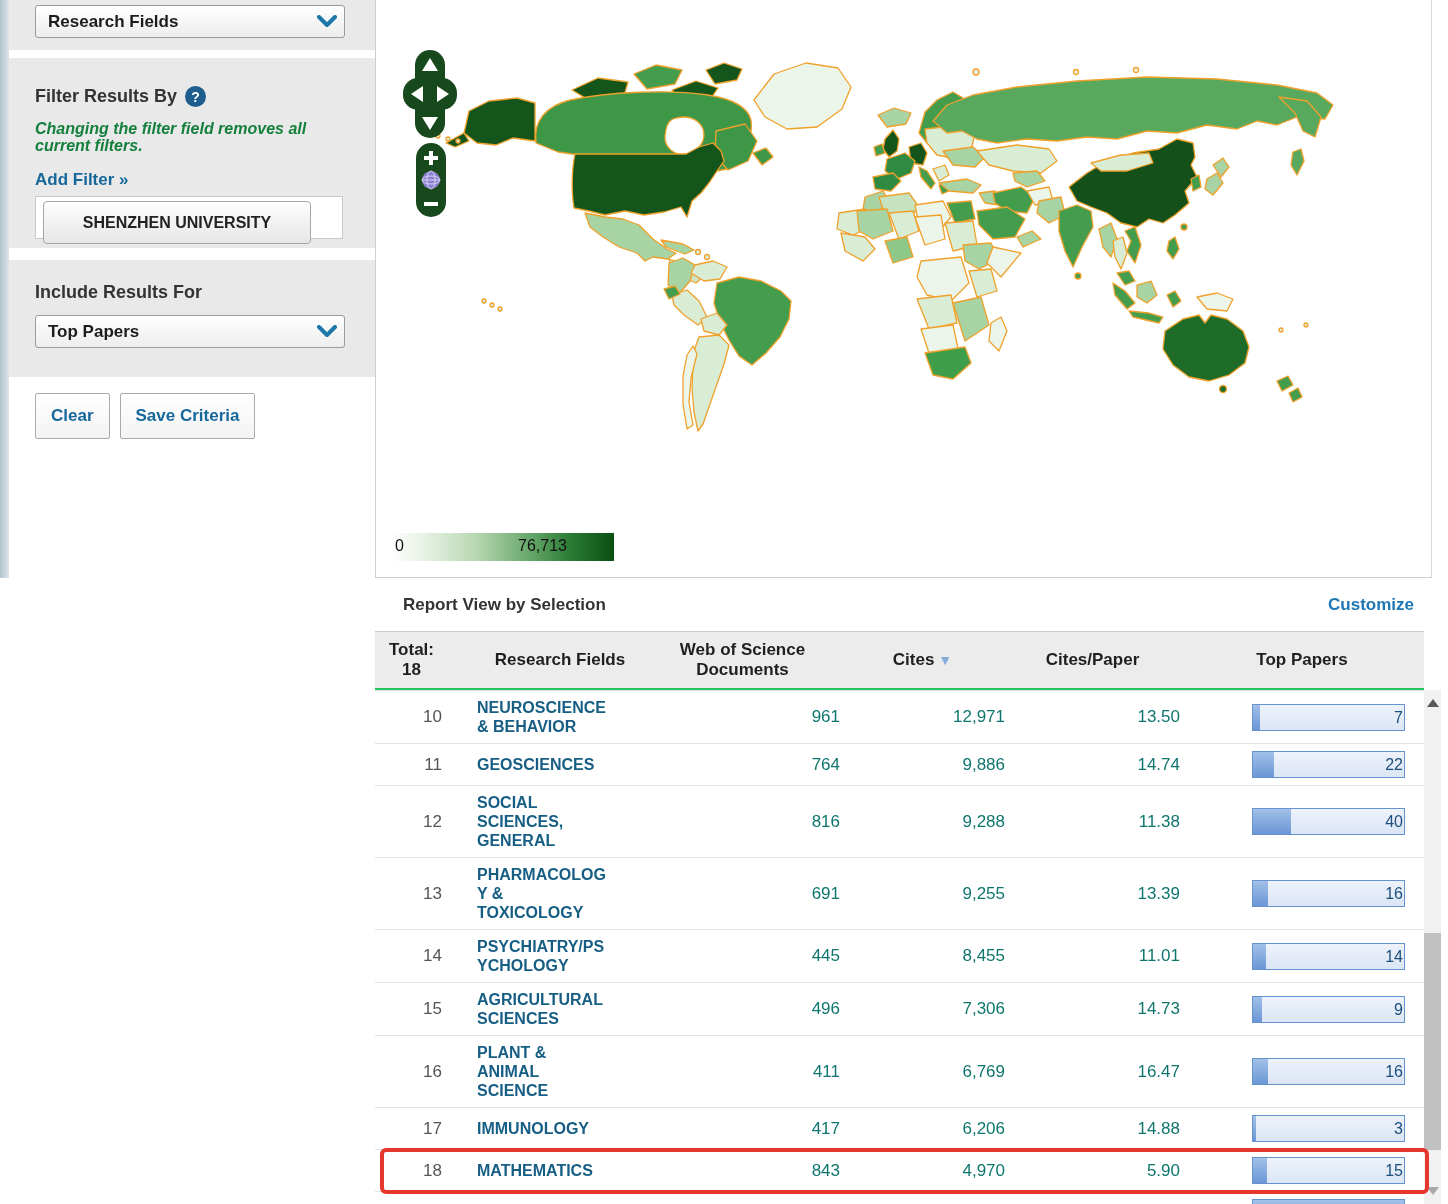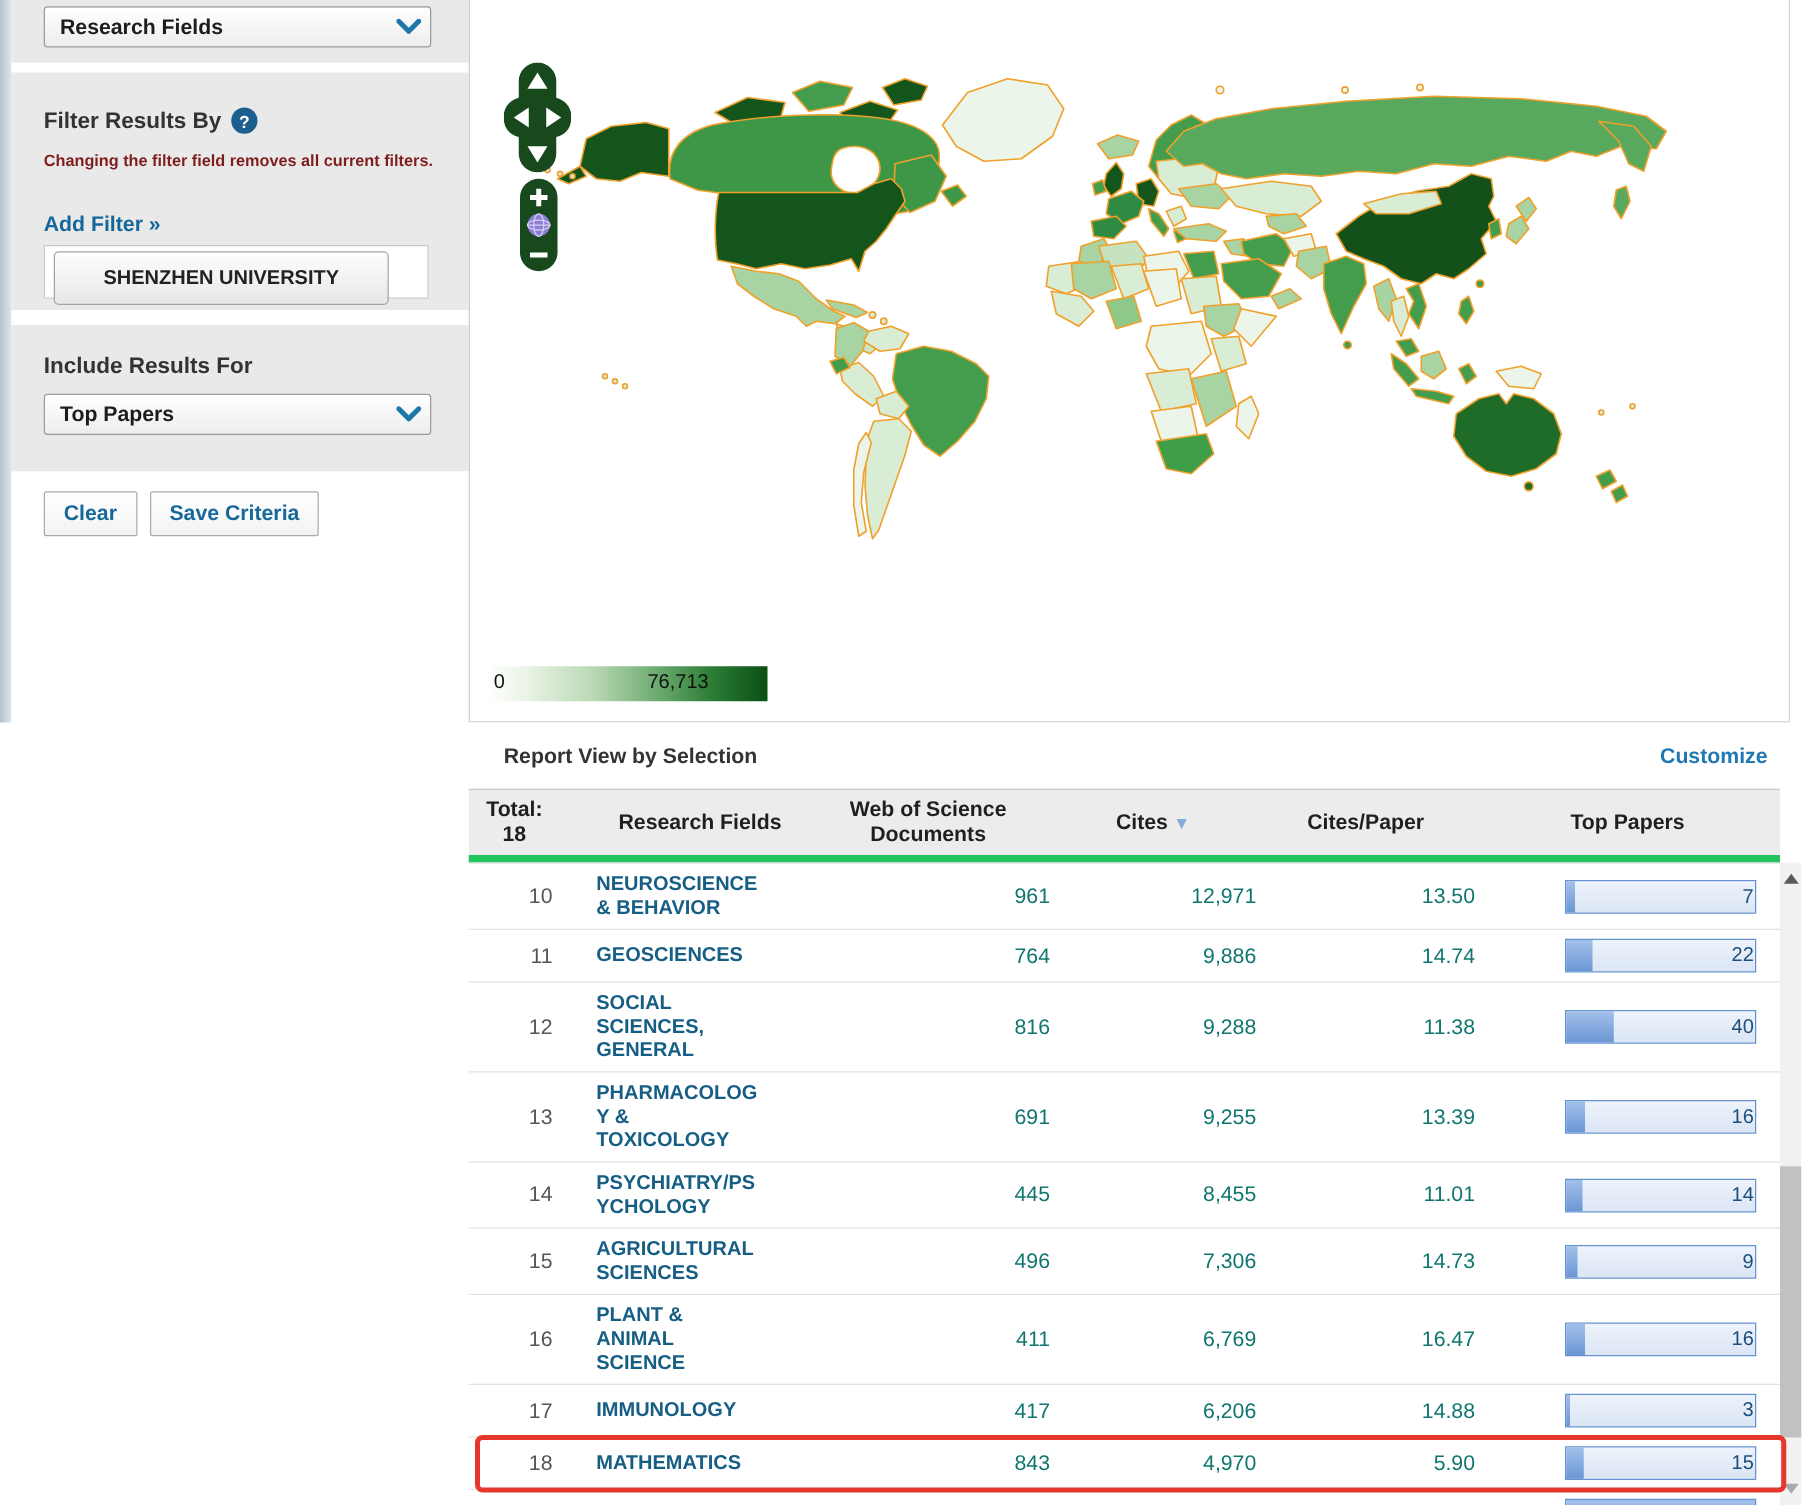--- a/index.html
+++ b/index.html
@@ -23,33 +23,33 @@
   .dropdown .dd-chev { width:34px; display:flex; justify-content:center; align-items:center; }
   .dd1 { top:5px; }
   .dd2 { top:55px; }
 
   .side-heading { font-size:18px; font-weight:bold; color:#333; }
   .sec2 .side-heading { position:absolute; left:26px; top:28px; display:flex; align-items:center; gap:8px; }
   .help-badge { display:inline-flex; width:21px; height:21px; border-radius:50%;
     background:var(--accent-blue,#1d5e8f); color:#fff; font-size:14px; font-weight:bold;
     align-items:center; justify-content:center; cursor:pointer; }
   .filter-note { position:absolute; left:26px; top:62px; width:312px;
-    font-size:13px; font-weight:bold; color:#7f1d1d; line-height:17px; }
+    font-size:16px; font-weight:bold; font-style:italic; color:#15803d; line-height:17px; }
   .add-filter { position:absolute; left:26px; top:112px; font-size:17px; font-weight:bold;
     color:var(--link-blue,#16689b); text-decoration:none; cursor:pointer; }
   .filter-box { position:absolute; left:26px; top:138px; width:308px; height:43px;
     background:#fff; border:1px solid #c9c9c9; }
   .filter-pill { position:absolute; left:7px; top:4px; width:268px; height:43px;
     background:linear-gradient(#fdfdfd,#e7e7e7); border:1px solid #a5a5a5; border-radius:4px;
     display:flex; align-items:center; justify-content:center;
     font-size:16px; font-weight:bold; color:#222; cursor:pointer; }
   .sec3 .side-heading { position:absolute; left:26px; top:22px; }
 
   .side-buttons { position:absolute; left:35px; top:393px; display:flex; gap:10px; }
-  .btn { height:36px; background:linear-gradient(#ffffff,#f3f3f3); border:1px solid #ababab;
+  .btn { height:46px; background:linear-gradient(#ffffff,#f3f3f3); border:1px solid #ababab;
     border-radius:2px; font-family:"Liberation Sans",sans-serif; font-size:17px; font-weight:bold;
     color:var(--link-blue,#16689b); padding:0 15px; cursor:pointer; }
 
   .v-divider { position:absolute; left:375px; top:0; width:1px; height:578px; background:#cfcfcf; }
 
   
   .map-panel { position:absolute; left:376px; top:0; width:1056px; height:578px; background:#fff;
     border-right:1px solid #d7d7d7; border-bottom:1px solid #cfcfcf; }
   .worldmap { position:absolute; left:0; top:0; }
   .map-controls { position:absolute; left:27px; top:50px; width:60px; height:170px; }
@@ -60,21 +60,21 @@
 
   
   .report { position:absolute; left:375px; top:578px; width:1073px; height:626px; background:#fff; }
   .report-head { position:relative; height:53px; }
   .report-title { position:absolute; left:28px; top:17px; font-size:17px; font-weight:bold; color:#333; }
   .customize { position:absolute; right:34px; top:17px; font-size:17px; font-weight:bold;
     color:var(--customize-blue,#1f77b4); text-decoration:none; cursor:pointer; }
 
   .grid-cols { display:grid; grid-template-columns:70px 200px 195px 165px 175px 1fr; }
   .thead { width:1049px; height:59px; align-items:center; background:#ececec;
-    border-top:1px solid #cbcbcb; border-bottom:6px solid #22c55e; }
+    border-top:1px solid #cbcbcb; border-bottom:2px solid #22c55e; }
   .thead .hc { font-size:17px; font-weight:bold; color:#1f1f1f; text-align:center; line-height:20px; }
   .hc-rank { text-align:left; padding-left:3px; }
   .hc-field { text-align:left; padding-left:30px; }
   .hc-cites { color:var(--sort-blue,#4e80b8); cursor:pointer; }
   .sort-arrow { display:inline-block; margin-left:4px; color:#85acdb; font-size:14px; }
 
   .tbody { width:1049px; }
   .trow { position:relative; align-items:center; border-top:1px solid #e2e2e2; padding:7px 0; }
   .c-rank { text-align:right; padding-right:3px; font-size:17px; color:#555; }
   .c-field { padding-left:32px; padding-right:36px; }

